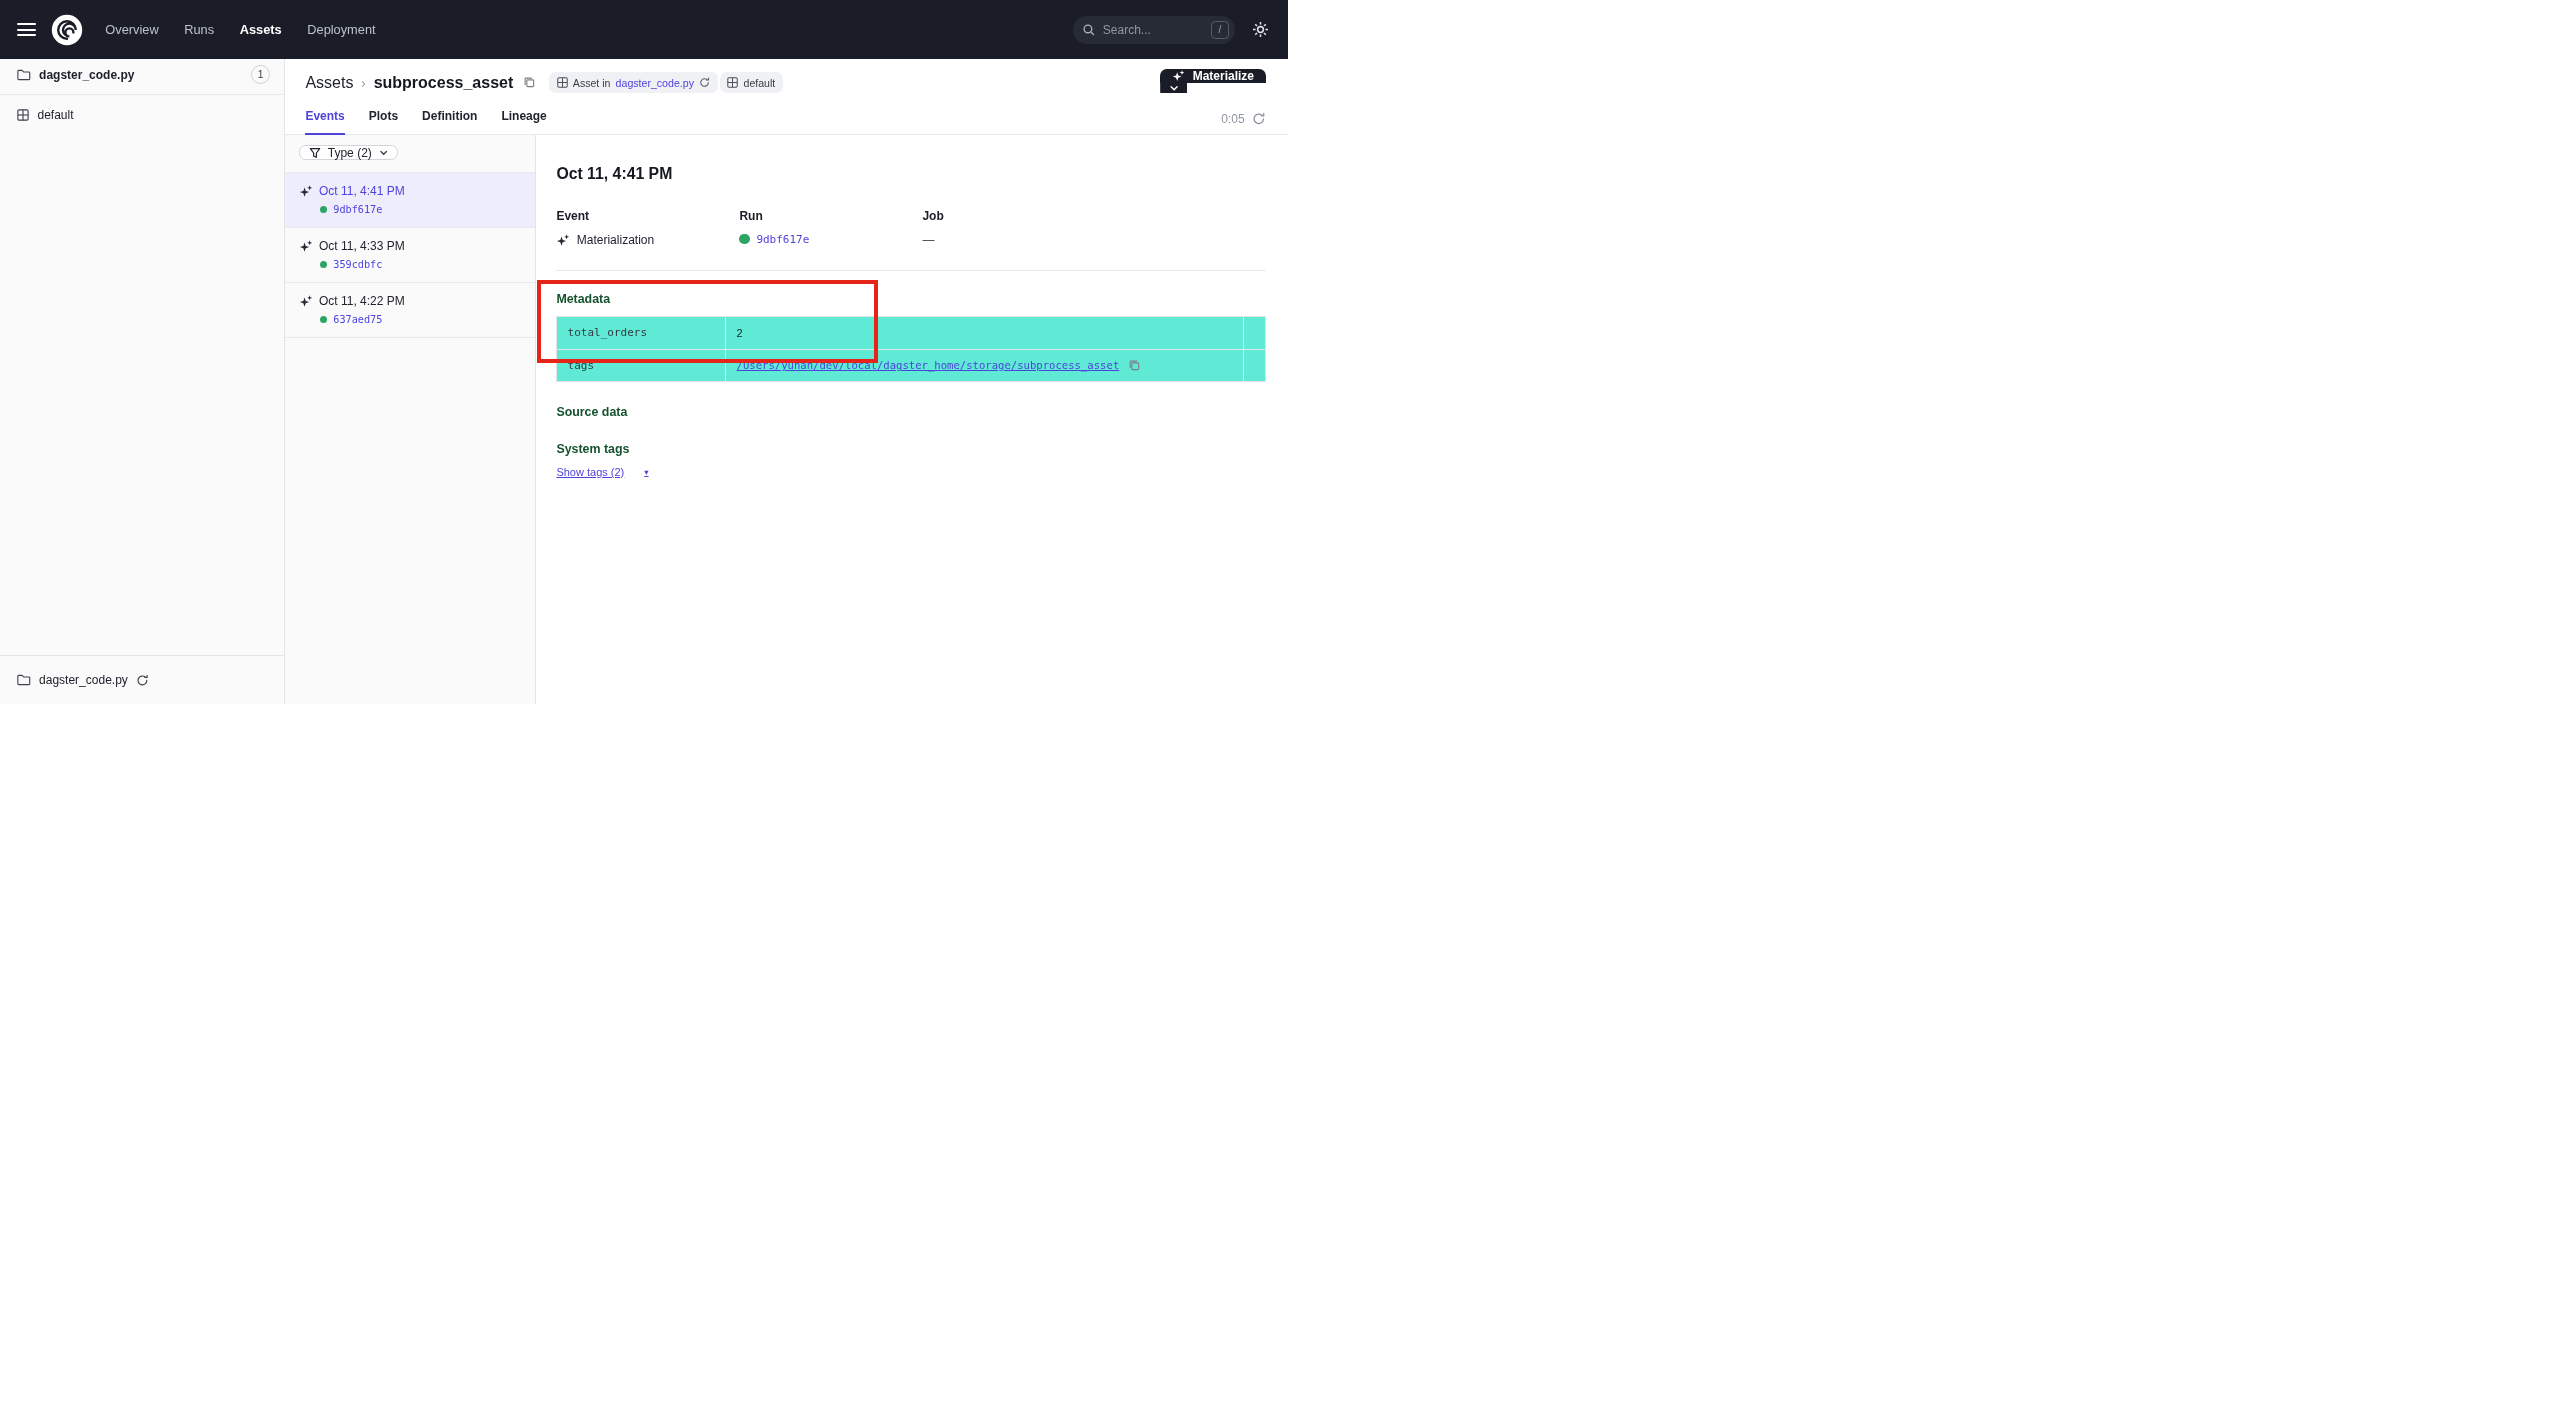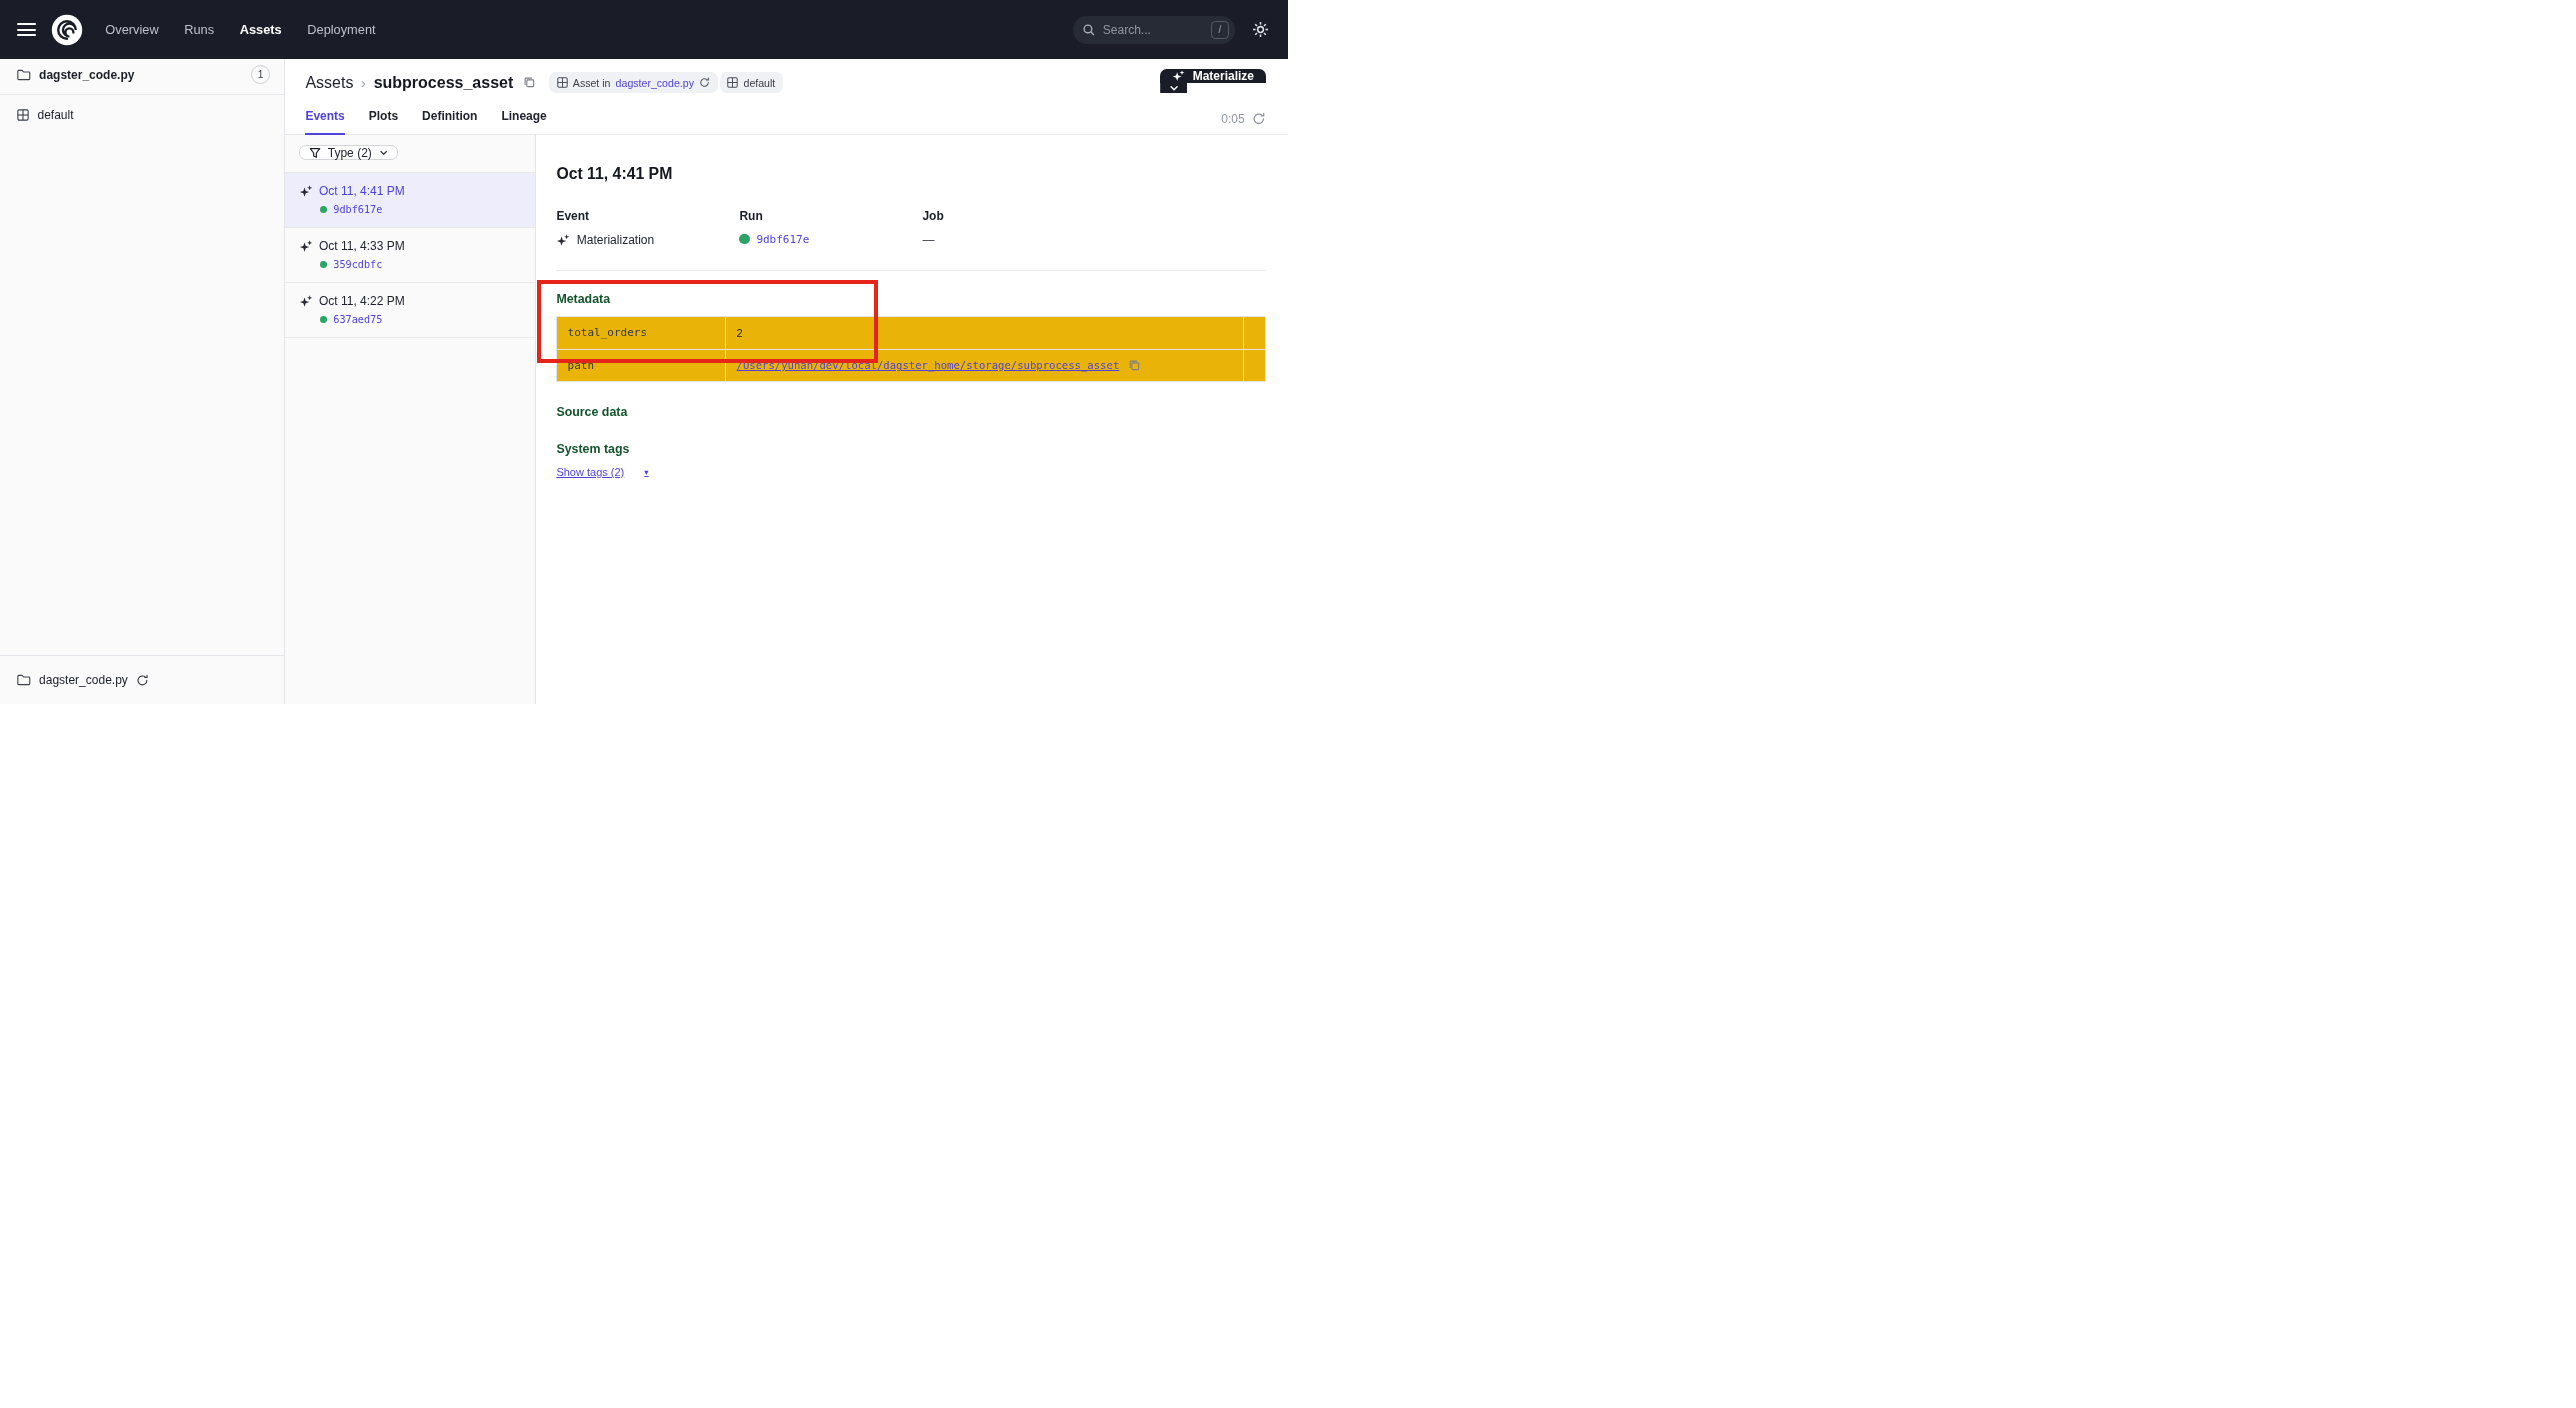--- a/index.html
+++ b/index.html
@@ -145,21 +145,21 @@
   .meta-value .run-link { font-size:11px; }
   .job-dash { color:#3a3d46; }
   .divider { border:0; border-top:0.9px solid #e8e9ec; margin:23px 0 0; }
 
   .metadata-section { margin-top:21px; position:relative; }
   .section-heading { font-size:12.4px; font-weight:700; color:#14532d; }
   .annotation-rect {
     position:absolute; left:-19px; top:-12px; width:341px; height:83px;
     border:4.3px solid #E5241A; pointer-events:none; z-index:10;
   }
-  .meta-table { width:100%; border-collapse:collapse; background:#eab308; margin-top:10.2px; }
+  .meta-table { width:100%; border-collapse:collapse; background:#5eead4; margin-top:10.2px; }
   .meta-table td { border:0.9px solid #e3e4e7; padding:9.4px 10.2px; font-size:11px; vertical-align:middle; }
   .key-cell { width:169px; font-family:"DejaVu Sans Mono", monospace; color:#363a44; }
   .actions-cell { width:22px; }
   .val-cell { color:#21232f; }
   .path-wrap { display:flex; align-items:center; gap:6.8px; }
   .path-link { font-family:"DejaVu Sans Mono", monospace; font-size:10.6px; color:#4F43DD; text-decoration:underline; }
 
   .source-section { margin-top:23px; }
   .source-box {
     margin-top:11px; border:0.9px solid #dcdde1; border-radius:6.8px;
@@ -438,21 +438,21 @@
         <div class="annotation-rect"></div>
         <div class="section-heading">Metadata</div>
         <table class="meta-table">
           <tbody>
             <tr>
               <td class="key-cell">total_orders</td>
               <td class="val-cell">2</td>
               <td class="actions-cell"></td>
             </tr>
             <tr>
-              <td class="key-cell">path</td>
+              <td class="key-cell">tags</td>
               <td class="val-cell">
                 <span class="path-wrap">
                   <a href="#" class="path-link">/Users/yuhan/dev/local/dagster_home/storage/subprocess_asset</a>
                   <span class="copy-btn">
                     <svg width="12.8" height="12.8" viewBox="0 0 15 15" fill="none" stroke="#7a7e88" stroke-width="1.3">
                       <rect x="4.5" y="4.5" width="8" height="8" rx="1"></rect>
                       <path d="M10.5 2.5 H3.5 A1 1 0 0 0 2.5 3.5 V10.5"></path>
                     </svg>
                   </span>
                 </span>

